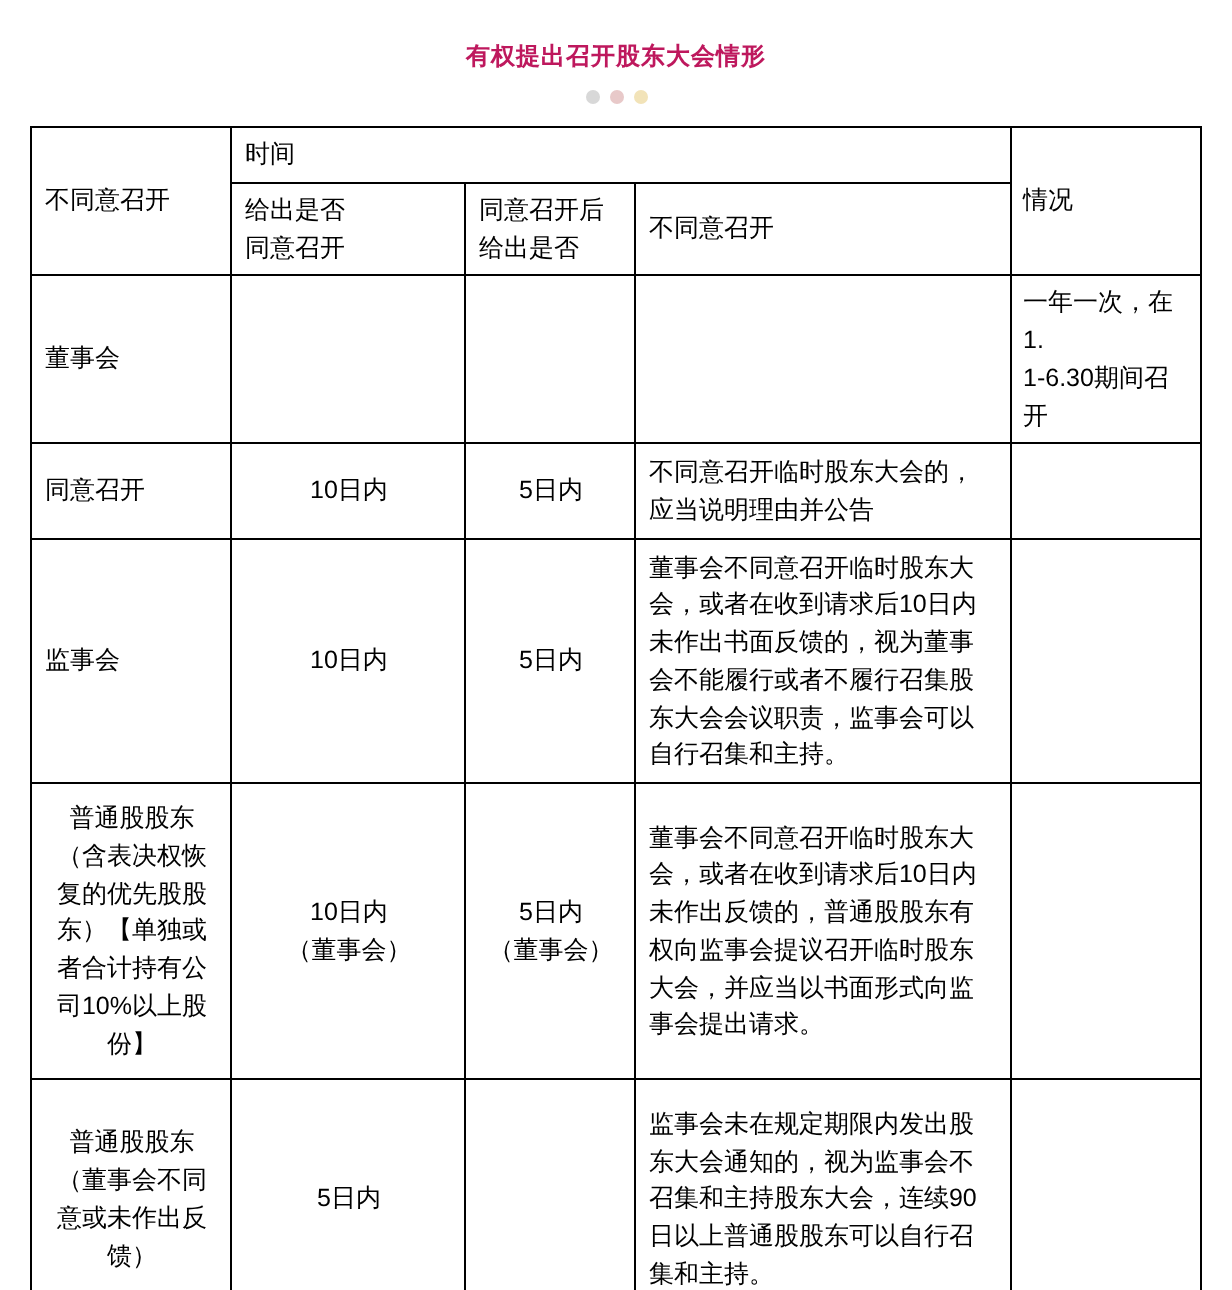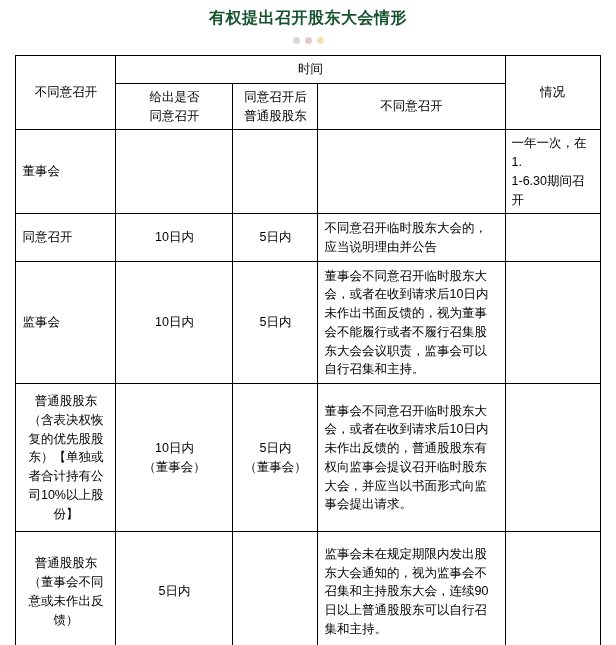--- a/index.html
+++ b/index.html
@@ -16,26 +16,26 @@
     overflow: hidden;
   }
   .page {
     width: 616px;
     height: 645px;
     position: relative;
     box-sizing: border-box;
   }
   .title {
     text-align: center;
-    font-size: 16px;
+    font-size: 12px;
     font-weight: bold;
     letter-spacing: 0.5px;
-    padding-top: 8px;
+    padding-top: 20px;
     padding-bottom: 2px;
-    color: #14532d;
+    color: #be185d;
   }
   .dots {
     display: flex;
     justify-content: center;
     align-items: center;
     gap: 5px;
     height: 18px;
   }
   .dot {
     width: 7px;
@@ -51,21 +51,21 @@
   }
   table.main td, table.main th {
     border: 1px solid #000000;
     vertical-align: middle;
     padding: 4px 6px;
     font-size: 12.5px;
     line-height: 1.5;
     font-weight: normal;
   }
   .hdr-center {
-    text-align: center;
+    text-align: left;
     font-weight: bold;
     font-size: 13px;
   }
   .cell-center {
     text-align: center;
   }
   .cell-left {
     text-align: left;
     margin-top: 36px;
   }
@@ -115,21 +115,21 @@
     <tbody>
       <tr>
         <td class="hdr-center" rowspan="2">不同意召开</td>
         <td class="hdr-center" colspan="3">时间</td>
         <td class="hdr-center" rowspan="2">情况</td>
       </tr>
       <tr>
         <td class="hdr-center" style="white-space:pre-line">给出是否
 同意召开</td>
         <td class="hdr-center" style="white-space:pre-line">同意召开后
-普通股股东</td>
+给出是否</td>
         <td class="hdr-center" style="white-space:pre-line">不同意召开</td>
       </tr>
 
       <tr style="height:48px">
         <td class="rowlabel">董事会</td>
         <td class="cell-center"></td>
         <td class="cell-center"></td>
         <td class="cell-left"></td>
         <td class="cell-left" style="white-space:pre-line">一年一次，在1.
 1-6.30期间召开</td>

